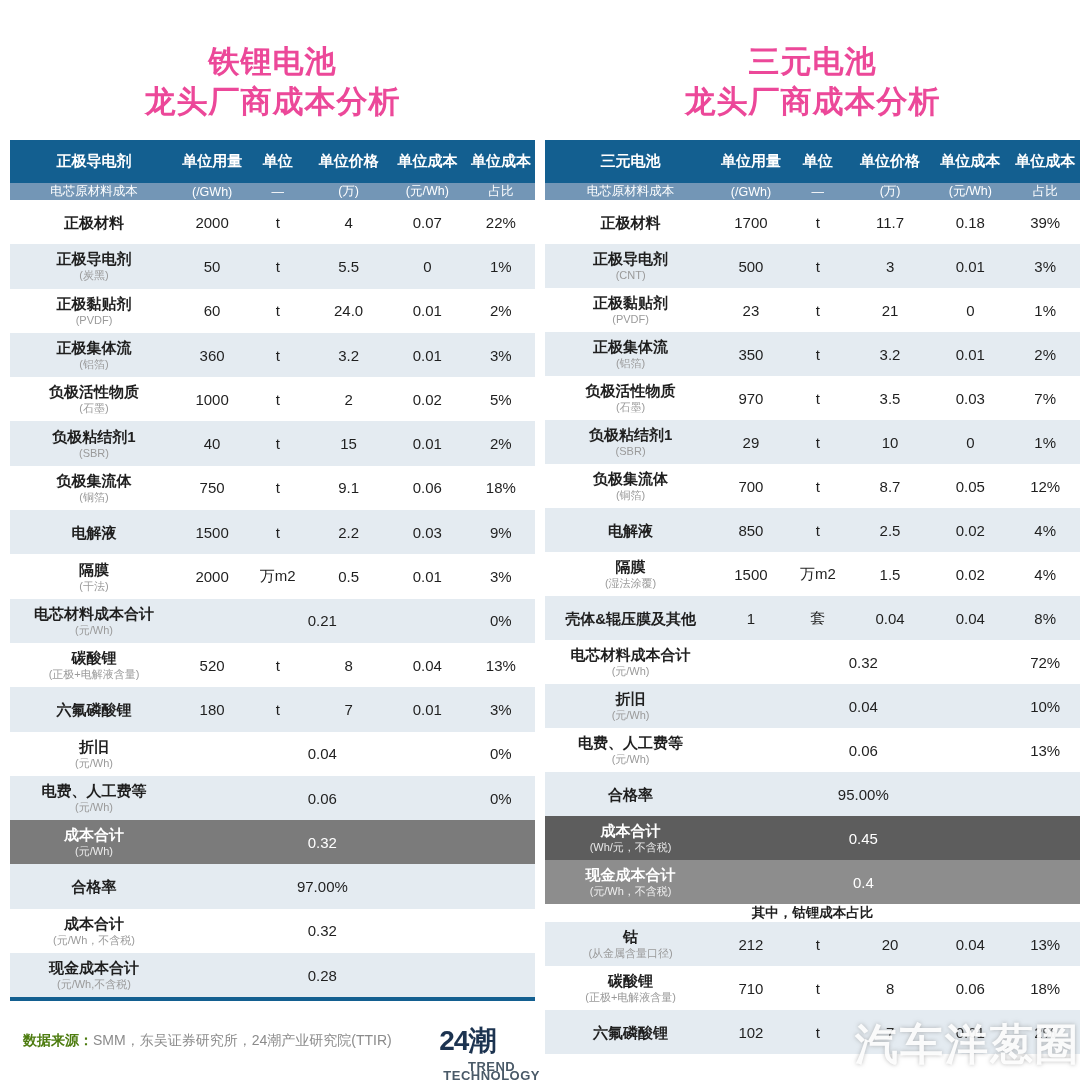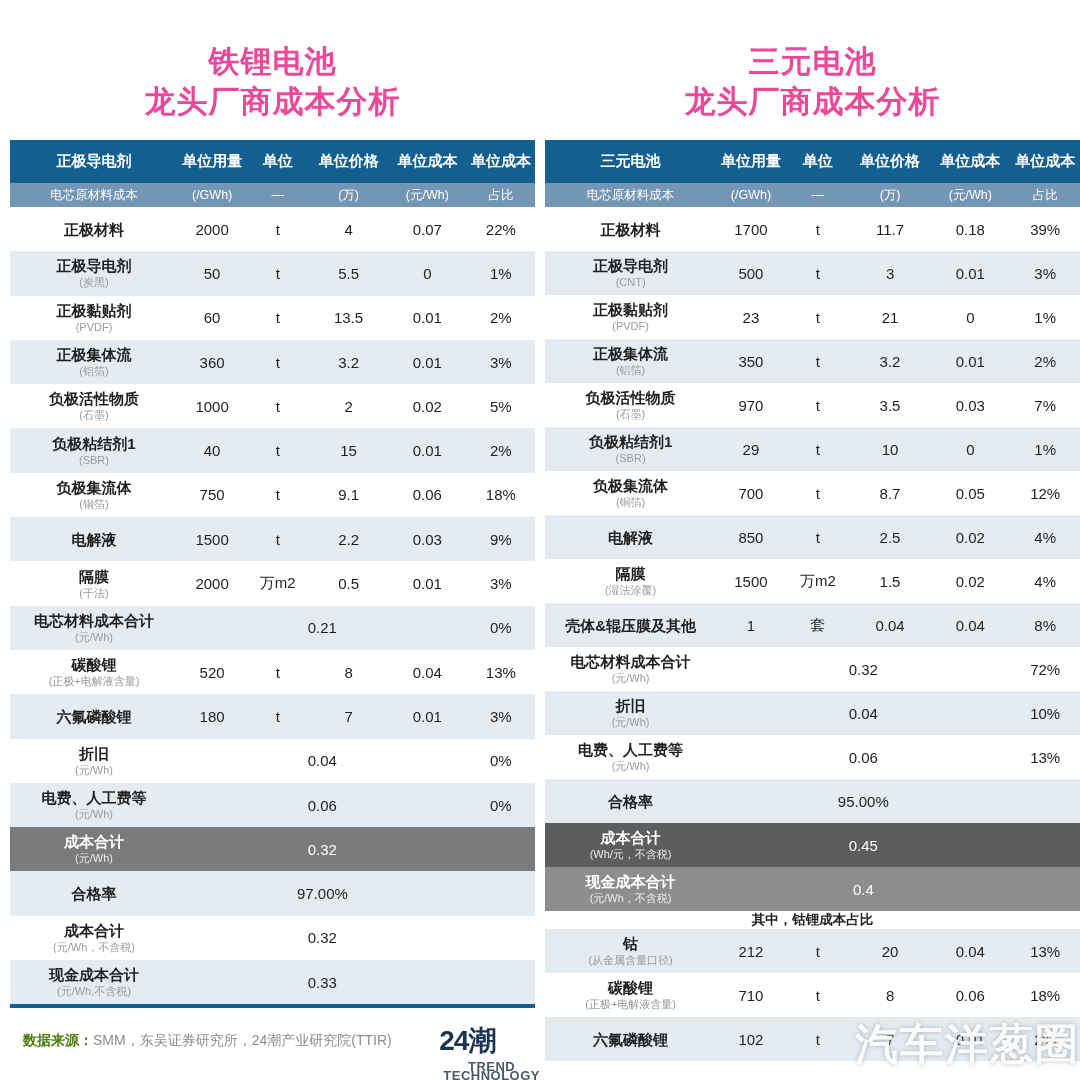--- a/index.html
+++ b/index.html
@@ -14,21 +14,21 @@
   }
   #title-0{left:10px;top:42px;width:525px;}
   #title-1{left:545px;top:42px;width:535px;}
 
   .tbl{position:absolute;top:140px;}
   #tbl-0{left:10px;width:525px;border-bottom:4px solid #135f90;}
   #tbl-1{left:545px;width:535px;}
 
   .grid-row{display:grid;grid-template-columns:32% 13% 12% 15% 15% 13%;align-items:center;}
   .thead{height:43px;background:#135f90;color:#ffffff;font-weight:bold;font-size:15px;}
-  .subhead{height:24px;background:#7396b6;color:#ffffff;font-size:12.5px;}
+  .subhead{height:17px;background:#7396b6;color:#ffffff;font-size:12.5px;}
   .cell{text-align:center;}
 
   .row{font-size:15px;color:#1f1f1f;}
   #tbl-0 .row{height:44.3px;}
   #tbl-1 .row{height:44px;}
   .row .name{font-weight:bold;font-size:15px;line-height:17px;}
   .row .sub{font-size:11px;color:#9a9a9a;line-height:13px;margin-top:2px;}
 
   .sh-white{background:#ffffff;}
   .sh-alt{background:#e4ebf1;}
@@ -111,21 +111,21 @@
       <div class="cell">0</div>
       <div class="cell">1%</div>
     </div>
     <div class="grid-row row sh-white">
       <div class="cell">
         <div class="name">正极黏贴剂</div>
         <div class="sub">(PVDF)</div>
       </div>
       <div class="cell">60</div>
       <div class="cell">t</div>
-      <div class="cell">13.5</div>
+      <div class="cell">24.0</div>
       <div class="cell">0.01</div>
       <div class="cell">2%</div>
     </div>
     <div class="grid-row row sh-alt">
       <div class="cell">
         <div class="name">正极集体流</div>
         <div class="sub">(铝箔)</div>
       </div>
       <div class="cell">360</div>
       <div class="cell">t</div>
@@ -253,21 +253,21 @@
         <div class="sub">(元/Wh，不含税)</div>
       </div>
       <div class="cell merged-value">0.32</div>
       <div class="cell"></div>
     </div>
     <div class="grid-row row sh-alt">
       <div class="cell">
         <div class="name">现金成本合计</div>
         <div class="sub">(元/Wh,不含税)</div>
       </div>
-      <div class="cell merged-value">0.33</div>
+      <div class="cell merged-value">0.28</div>
       <div class="cell"></div>
     </div>
   </div>
 <div class="tbl" id="tbl-1">
     <div class="grid-row thead">
       <div class="cell">三元电池</div>
       <div class="cell">单位用量</div>
       <div class="cell">单位</div>
       <div class="cell">单位价格</div>
       <div class="cell">单位成本</div>

